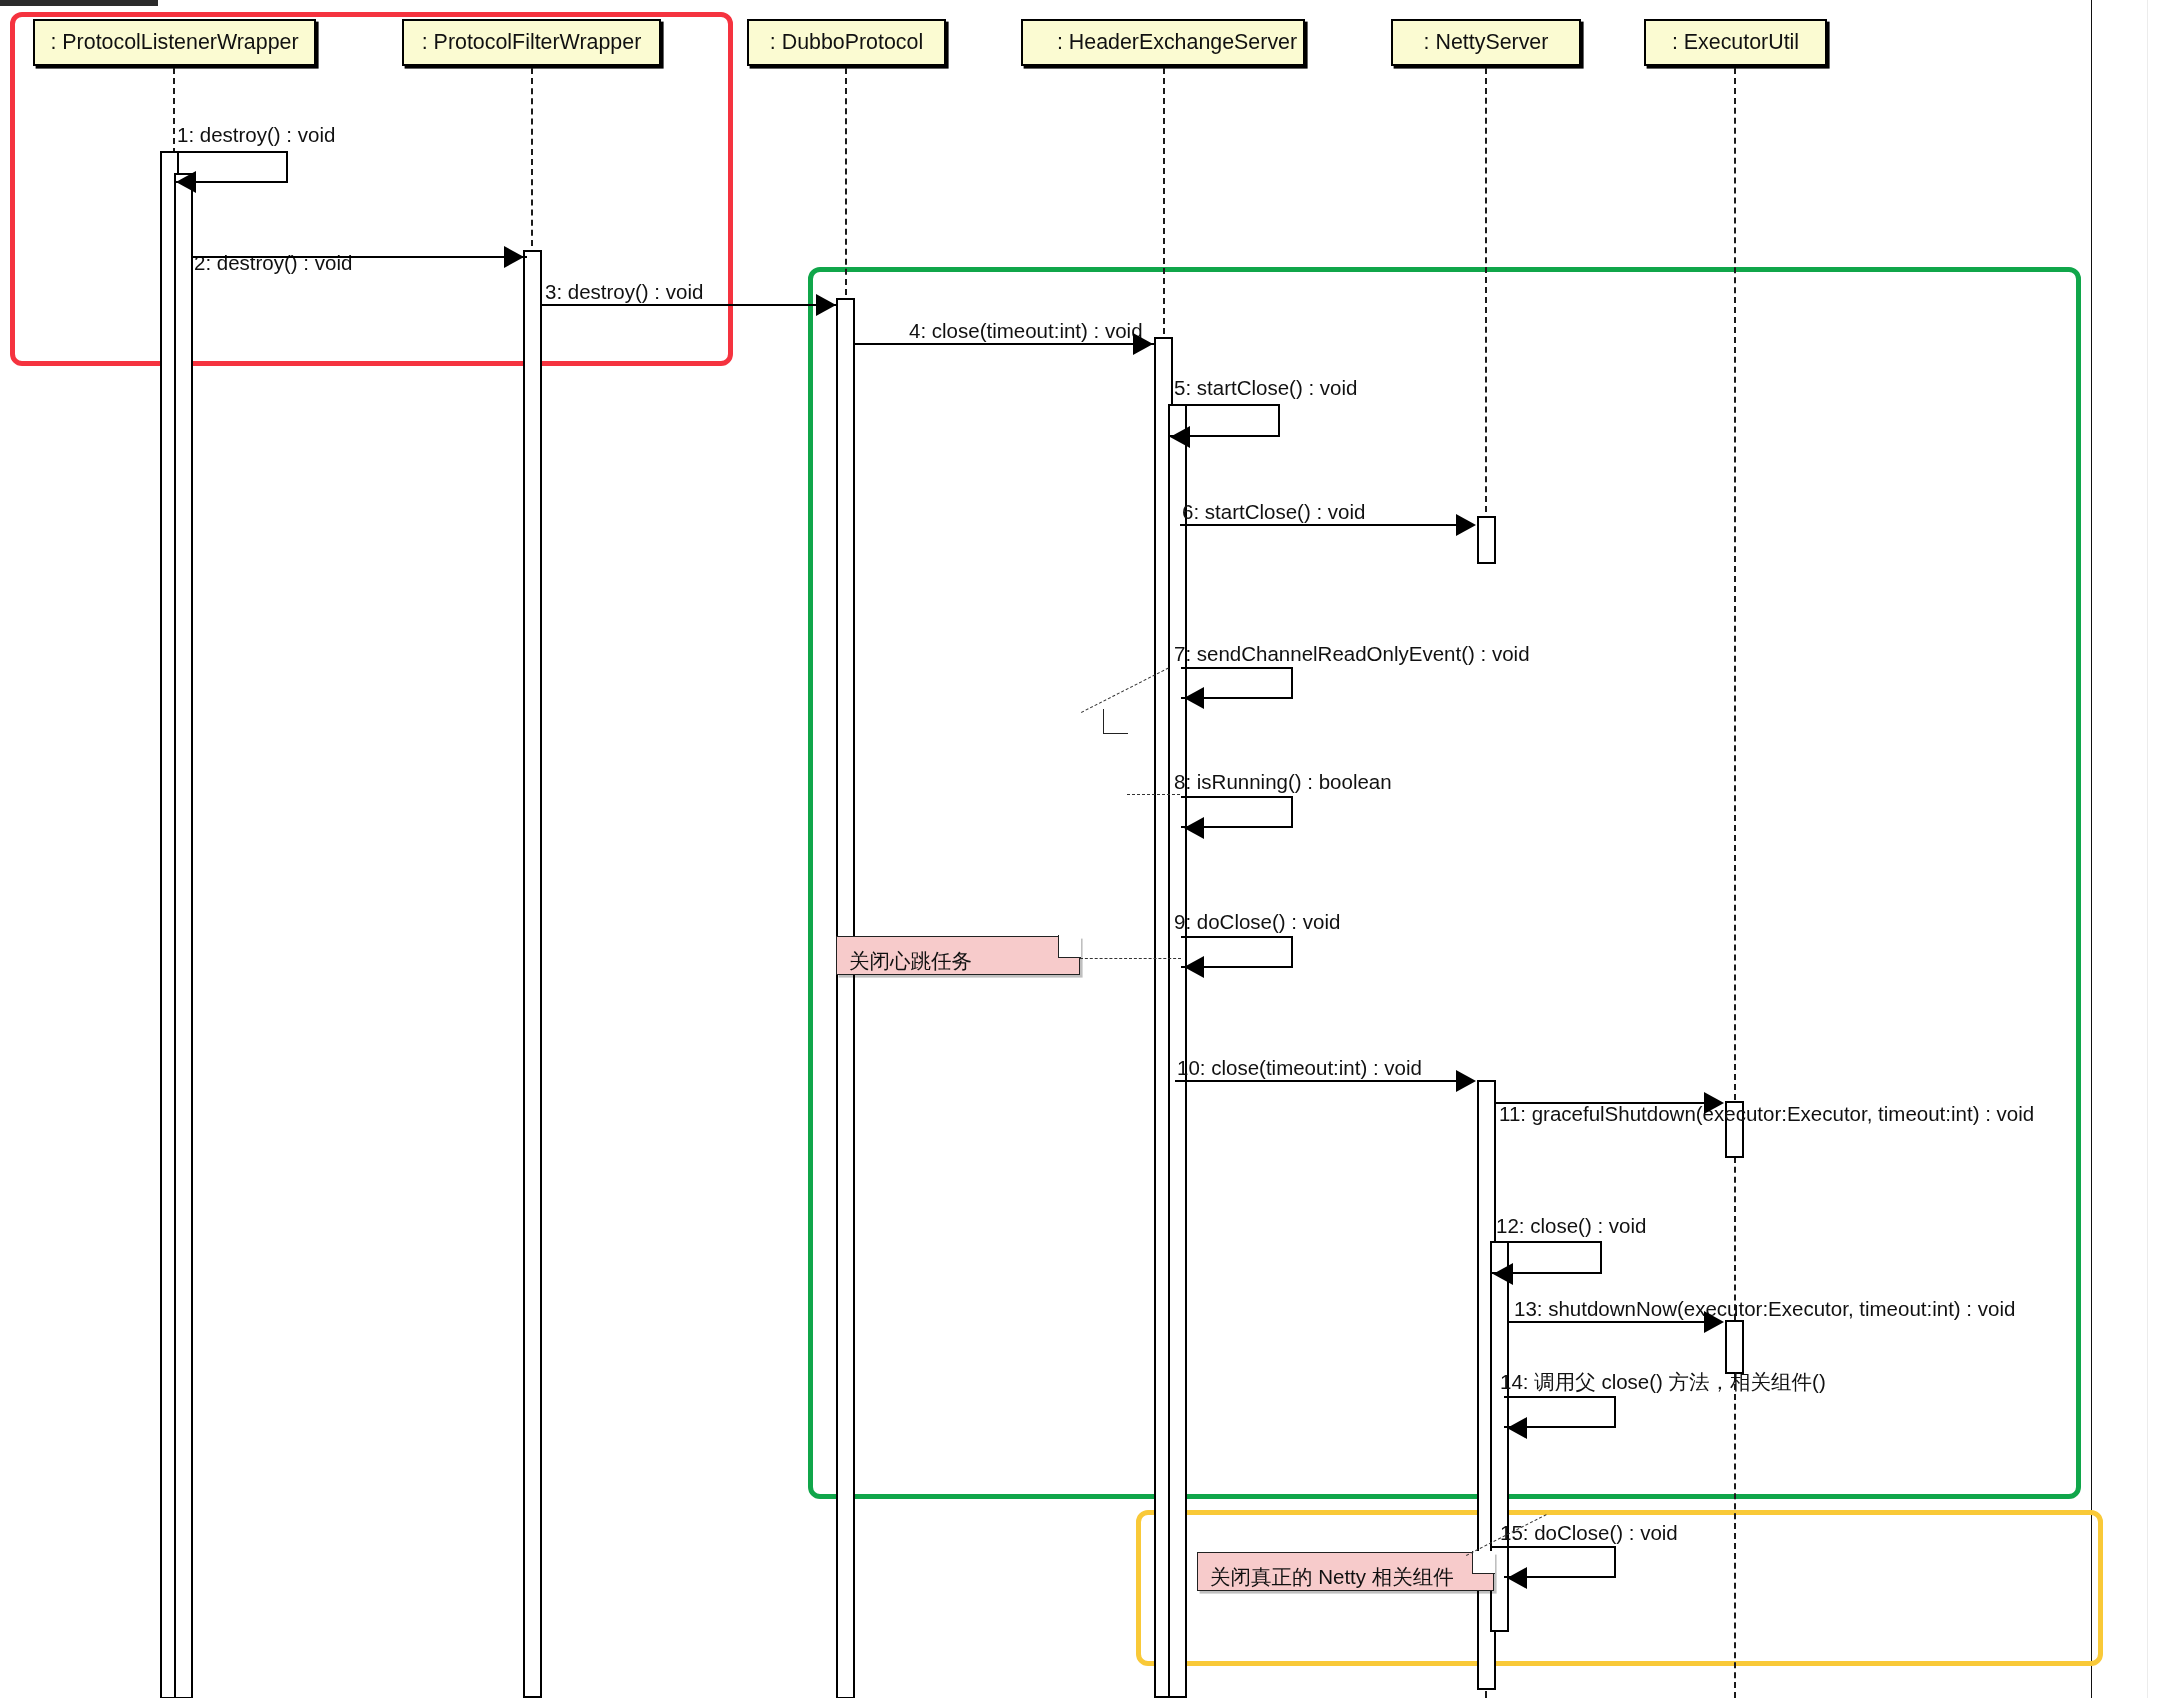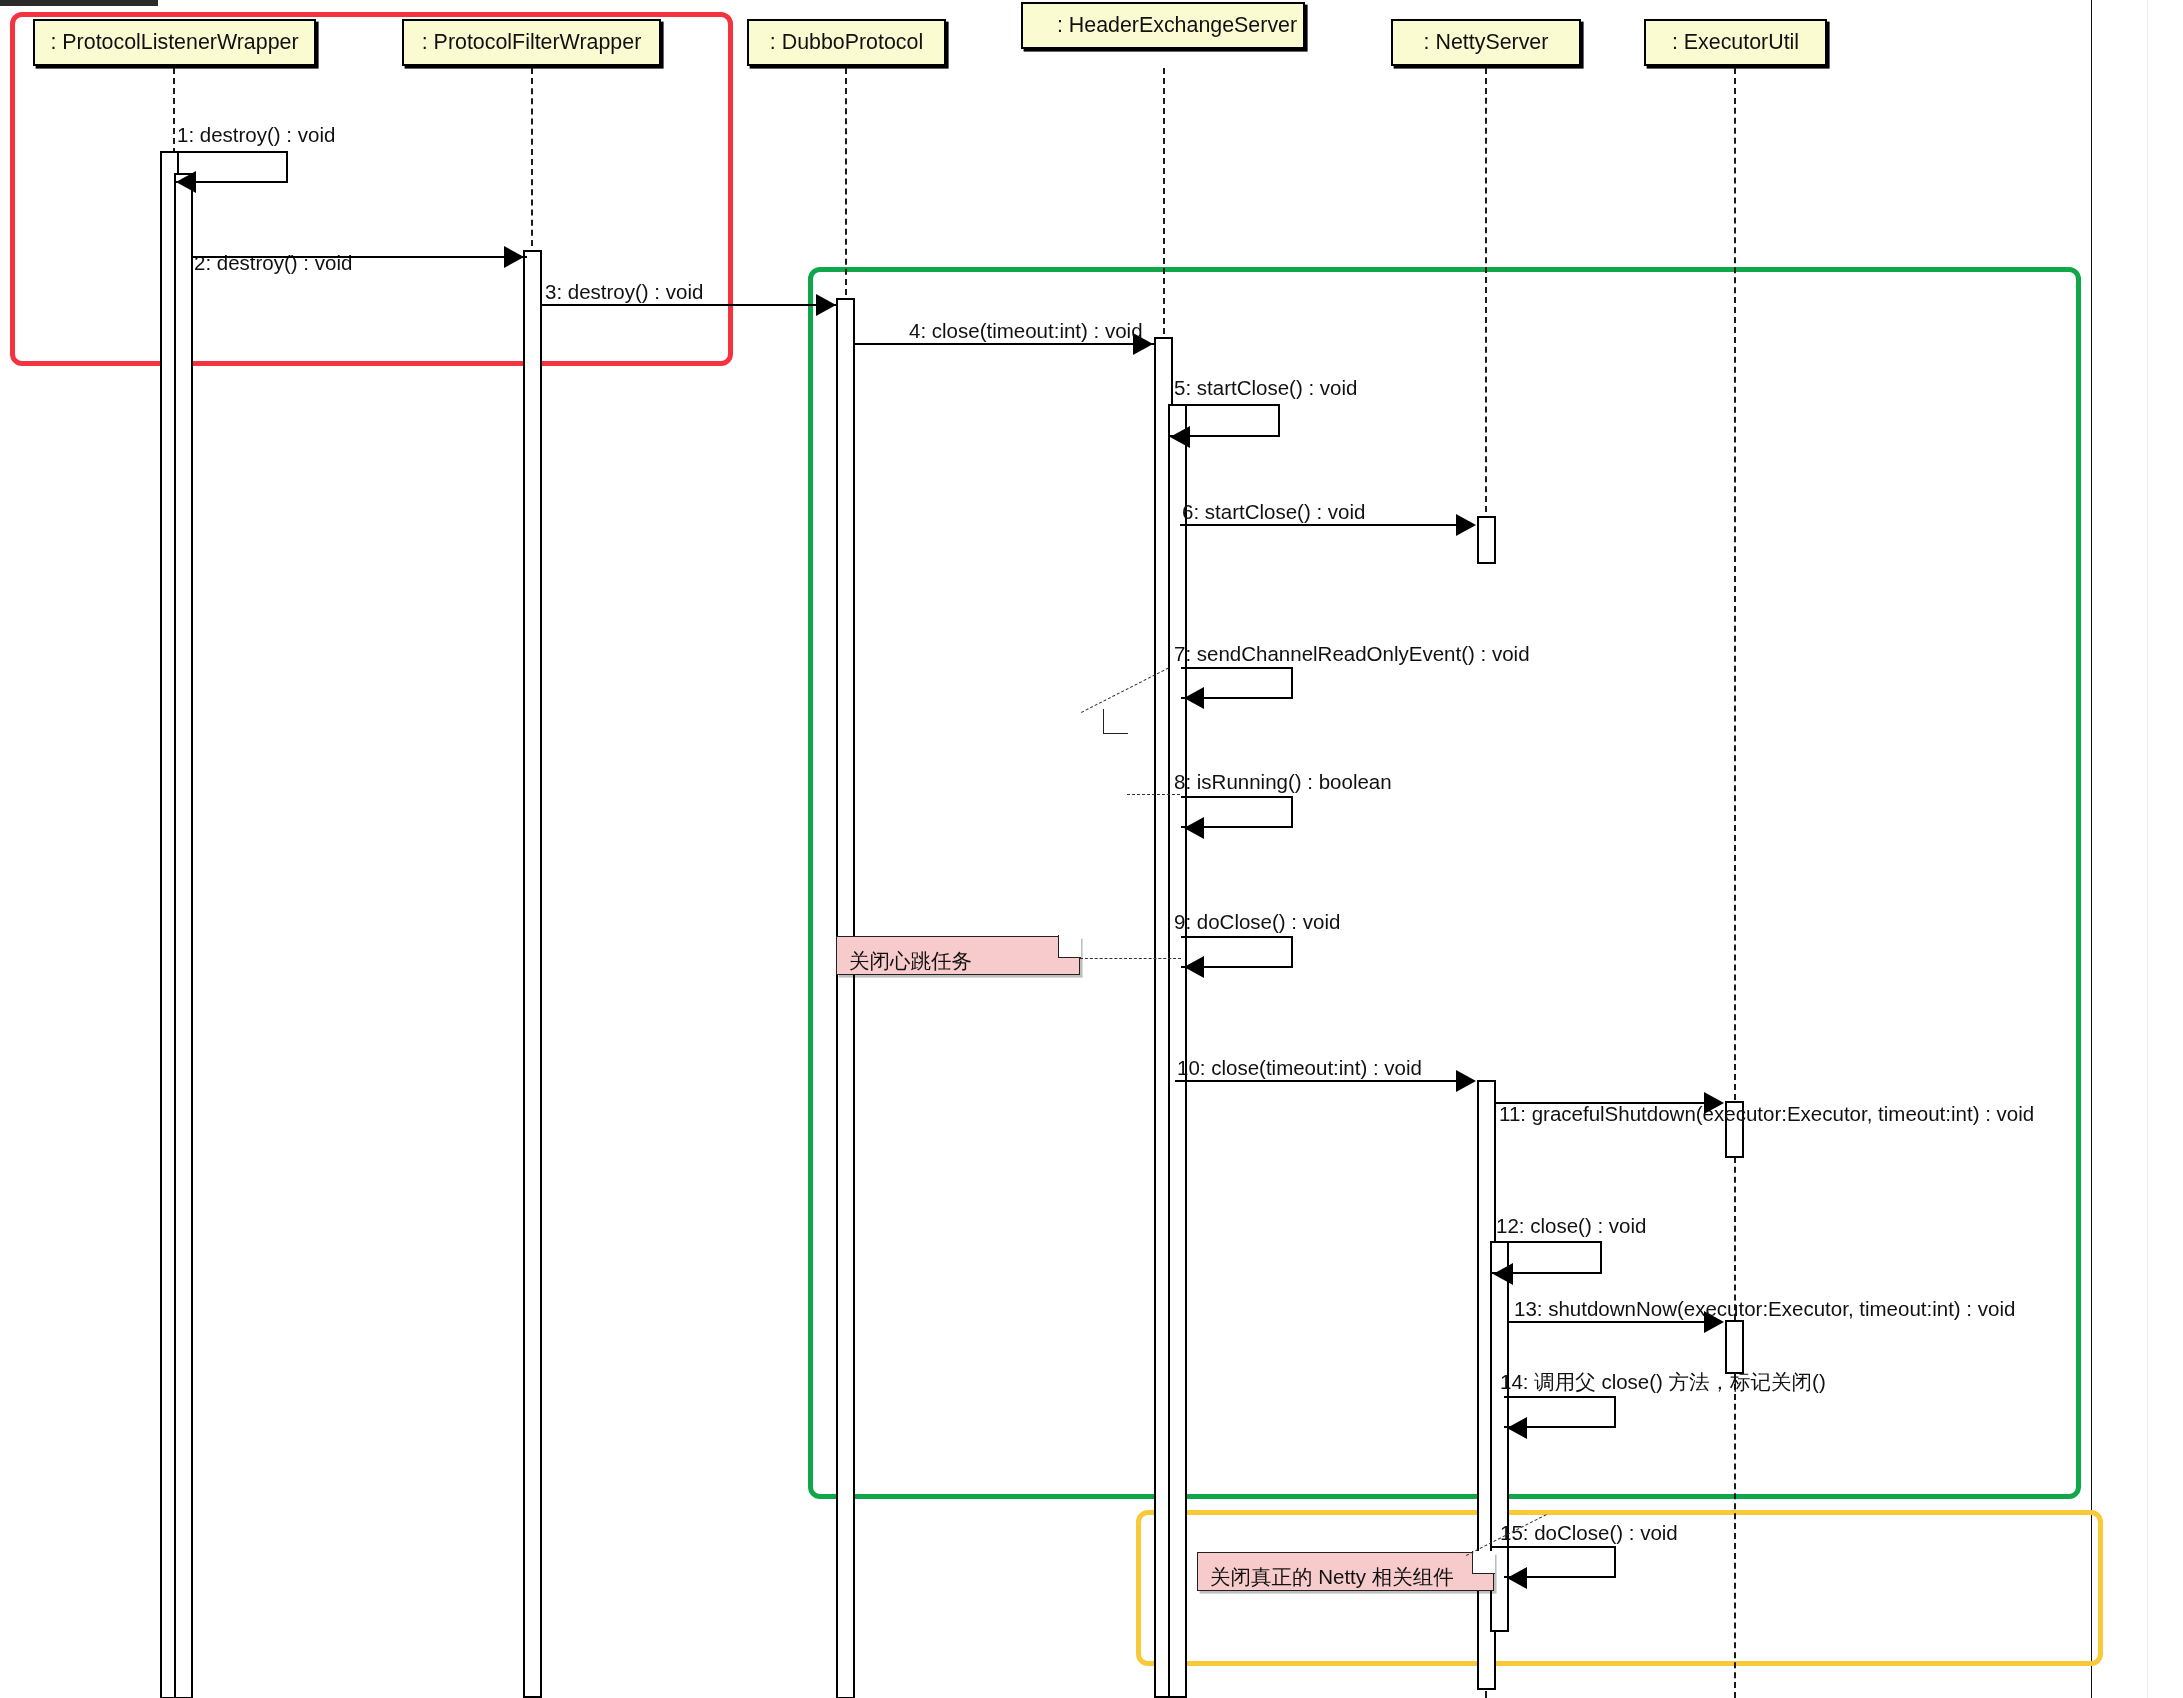--- a/index.html
+++ b/index.html
@@ -140,21 +140,21 @@
 
   <div class="lifebox" style="left:33px;top:19px;width:283px;height:47px;">
     <span>: ProtocolListenerWrapper</span>
   </div>
   <div class="lifebox" style="left:402px;top:19px;width:259px;height:47px;">
     <span>: ProtocolFilterWrapper</span>
   </div>
   <div class="lifebox" style="left:747px;top:19px;width:199px;height:47px;">
     <span>: DubboProtocol</span>
   </div>
-  <div class="lifebox" style="left:1021px;top:2px;width:284px;height:47px;padding-left:28px;">
+  <div class="lifebox" style="left:1021px;top:19px;width:284px;height:47px;padding-left:28px;">
     <span>: HeaderExchangeServer</span>
   </div>
   <div class="lifebox" style="left:1391px;top:19px;width:190px;height:47px;">
     <span>: NettyServer</span>
   </div>
   <div class="lifebox" style="left:1644px;top:19px;width:183px;height:47px;">
     <span>: ExecutorUtil</span>
   </div>
 
   <div class="lifeline" style="left:173px;top:68px;height:86px;"></div>
@@ -232,21 +232,21 @@
   <div class="arrow-r" style="left:1704px;top:1092px;"></div>
 
   <div class="msglabel" style="left:1496px;top:1216px;">12: close() : void</div>
   <div class="selfcall" style="left:1490px;top:1241px;width:112px;height:33px;"></div>
   <div class="arrow-l" style="left:1493px;top:1263px;"></div>
 
   <div class="msglabel" style="left:1514px;top:1299px;">13: shutdownNow(executor:Executor, timeout:int) : void</div>
   <div class="msgline" style="left:1509px;top:1321px;width:196px;"></div>
   <div class="arrow-r" style="left:1704px;top:1311px;"></div>
 
-  <div class="msglabel" style="left:1500px;top:1372px;">14: 调用父 close() 方法，标记关闭()</div>
+  <div class="msglabel" style="left:1500px;top:1372px;">14: 调用父 close() 方法，相关组件()</div>
   <div class="selfcall" style="left:1504px;top:1396px;width:112px;height:32px;"></div>
   <div class="arrow-l" style="left:1507px;top:1417px;"></div>
 
   <div class="msglabel" style="left:1500px;top:1523px;">15: doClose() : void</div>
   <div class="selfcall" style="left:1504px;top:1546px;width:112px;height:32px;"></div>
   <div class="arrow-l" style="left:1507px;top:1567px;"></div>
 
   <div class="fold" style="position:absolute;left:1103px;top:709px;width:24px;height:24px;background:#fff;border-left:1.7px solid #222;border-bottom:1.7px solid #222;"></div>
 
   <div class="noteline" style="left:1081px;top:712px;width:98px;transform:rotate(-27deg);"></div>

